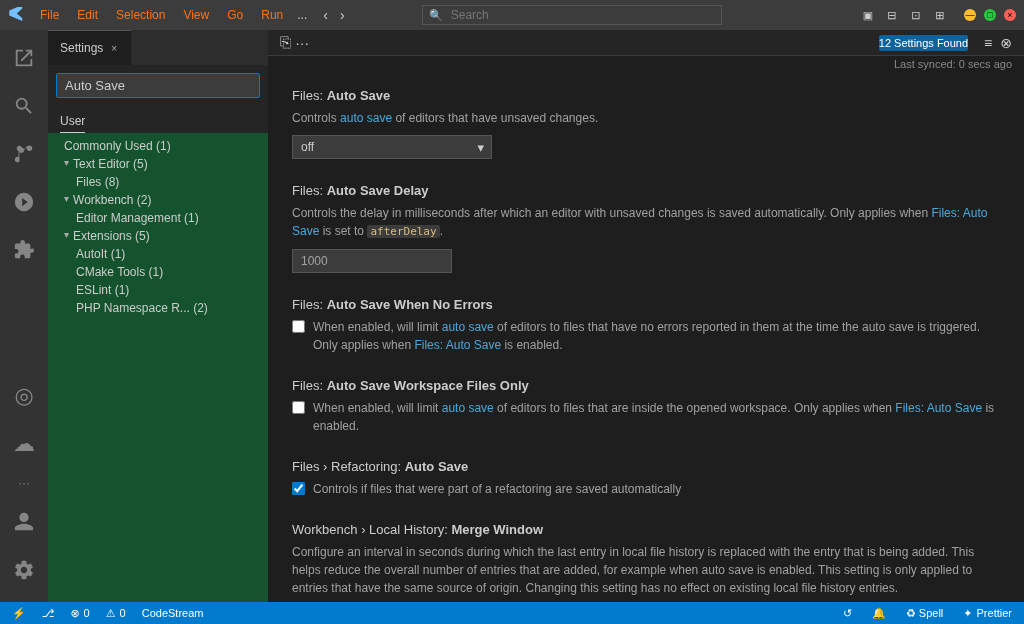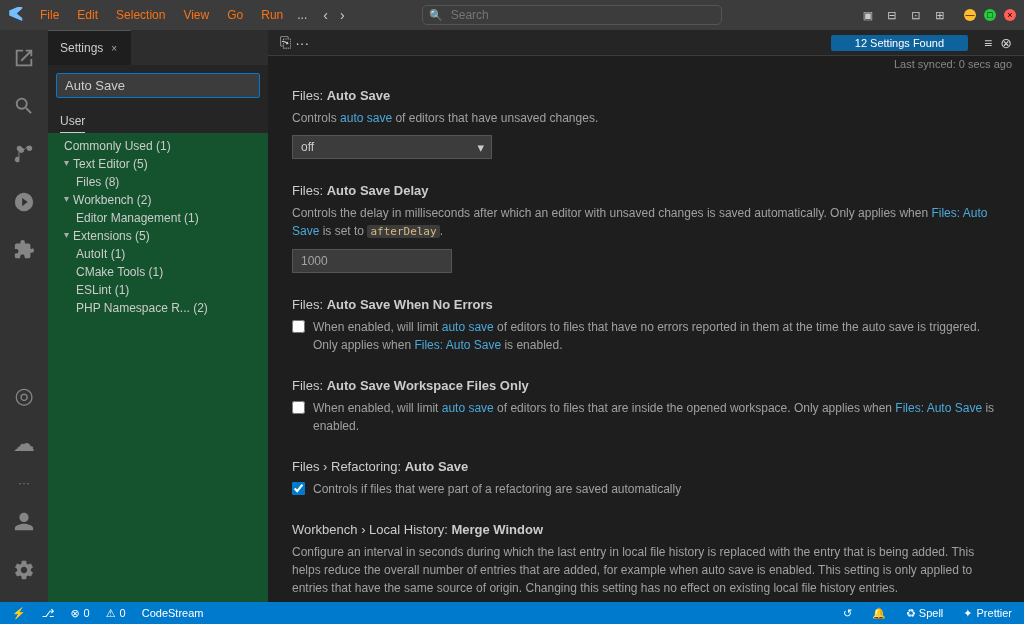--- a/index.html
+++ b/index.html
@@ -52,21 +52,21 @@
       margin: 0 auto;
       position: relative;
     }
     .titlebar-search input {
       width: 100%;
       background: #3c3c3c;
       border: 1px solid #555;
       color: #cccccc;
       padding: 2px 8px 2px 28px;
       font-size: 12px;
-      border-radius: 5px;
+      border-radius: 0;
       outline: none;
     }
     .titlebar-search-icon {
       position: absolute;
       left: 8px;
       top: 50%;
       transform: translateY(-50%);
       color: #999;
       font-size: 11px;
     }
@@ -261,21 +261,21 @@
       align-items: center;
       justify-content: space-between;
       padding: 4px 12px;
       background: #252526;
       border-bottom: 1px solid #3c3c3c;
       flex-shrink: 0;
     }
     .settings-found-badge {
       background: #0e639c;
       color: #fff;
-      padding: 2px 24px;
+      padding: 2px 0;
       font-size: 11px;
       border-radius: 2px;
       margin-right: 8px;
     }
     .settings-header-right {
       display: flex;
       align-items: center;
       gap: 8px;
     }
     .settings-filter-icon {

